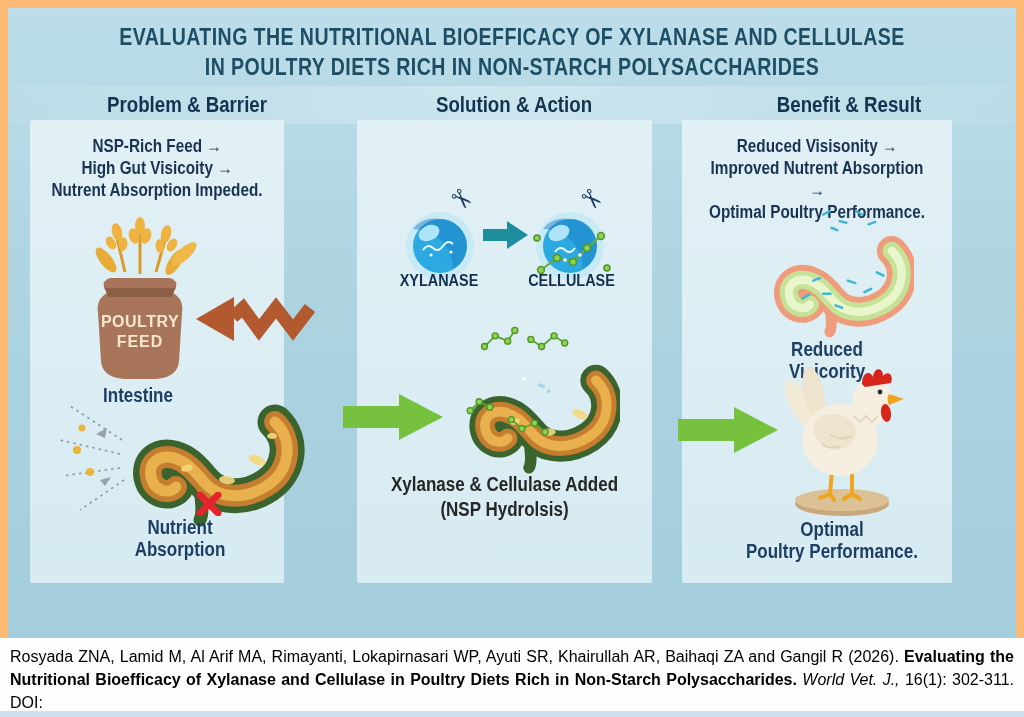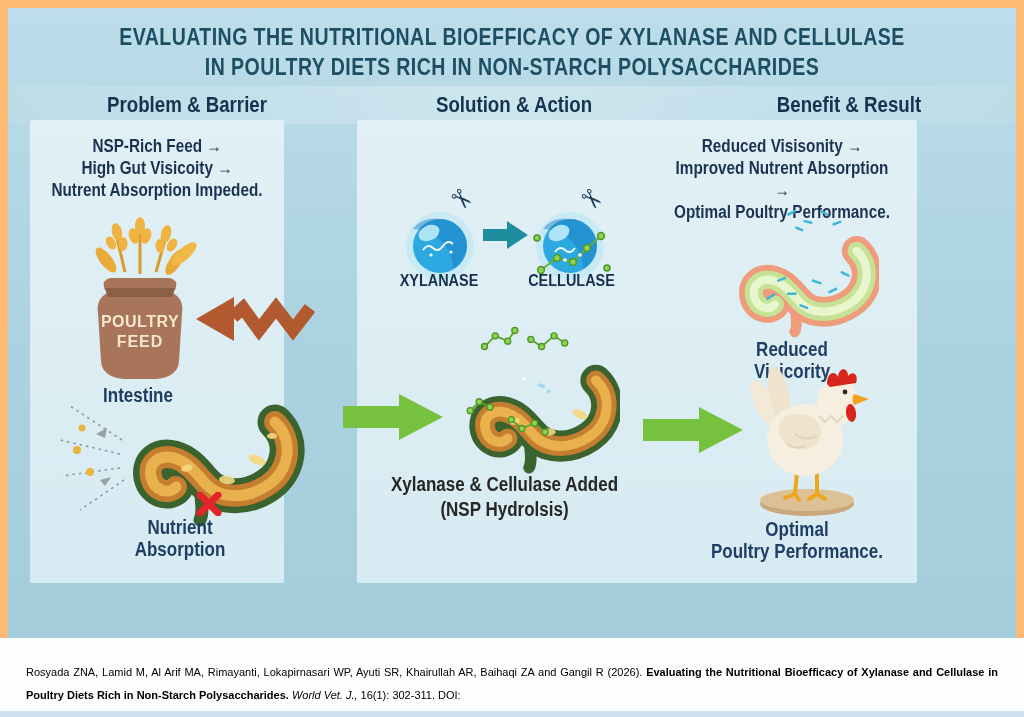--- a/index.html
+++ b/index.html
@@ -10,28 +10,28 @@
   .header-band{position:absolute;left:0;top:78px;width:100%;height:38px;
           background:linear-gradient(90deg,rgba(255,255,255,.06),rgba(255,255,255,.30) 50%,rgba(255,255,255,.06));}
   .cond{transform:scaleX(.85);transform-origin:center;}
   .title-line{position:absolute;left:0;width:1008px;text-align:center;
           font-weight:bold;font-size:23px;letter-spacing:.5px;color:#1d4e63;}
   .t1{top:16px;} .t2{top:46px;}
   .col-header{position:absolute;top:84px;width:298px;text-align:center;
           font-weight:bold;font-size:22px;color:#14334e;}
   .panel{position:absolute;top:120px;height:463px;border-radius:2px;
           background:linear-gradient(180deg,#e1f0f5,#d7ebf2);}
-  .p1{left:30px;width:254px;} .p2{left:357px;width:295px;} .p3{left:647px;width:270px;}
+  .p1{left:30px;width:254px;} .p2{left:357px;width:295px;} .p3{left:682px;width:270px;}
   .panel-text{position:absolute;top:15px;left:0;width:100%;text-align:center;
           font-weight:bold;font-size:18px;line-height:22px;color:#1a3350;}
   .label{position:absolute;text-align:center;font-weight:bold;color:#1e3e63;}
   .abs{position:absolute;}
   .caption{position:absolute;text-align:center;font-weight:bold;color:#262626;}
   .citation-area{position:absolute;left:0;top:638px;width:1024px;height:79px;background:#fcfdff;}
-  .citation-area p{margin:16px;padding:7px 10px 0 10px;font-size:11px;line-height:23px;
+  .citation-area p{margin:0;padding:7px 10px 0 10px;font-size:16px;line-height:23px;
           color:#000;text-align:justify;}
   .citation-area .cit-bold{font-weight:bold;}
   .citation-area .cit-italic{font-style:italic;}
   .doi{color:#0563c1;text-decoration:underline;}
   .bottom-strip{position:absolute;left:0;top:711px;width:1024px;height:6px;background:#cfe1ef;}
   .red-x{position:absolute;}
   svg text{font-family:"Liberation Sans",sans-serif;}
 </style>
 </head>
 <body>

